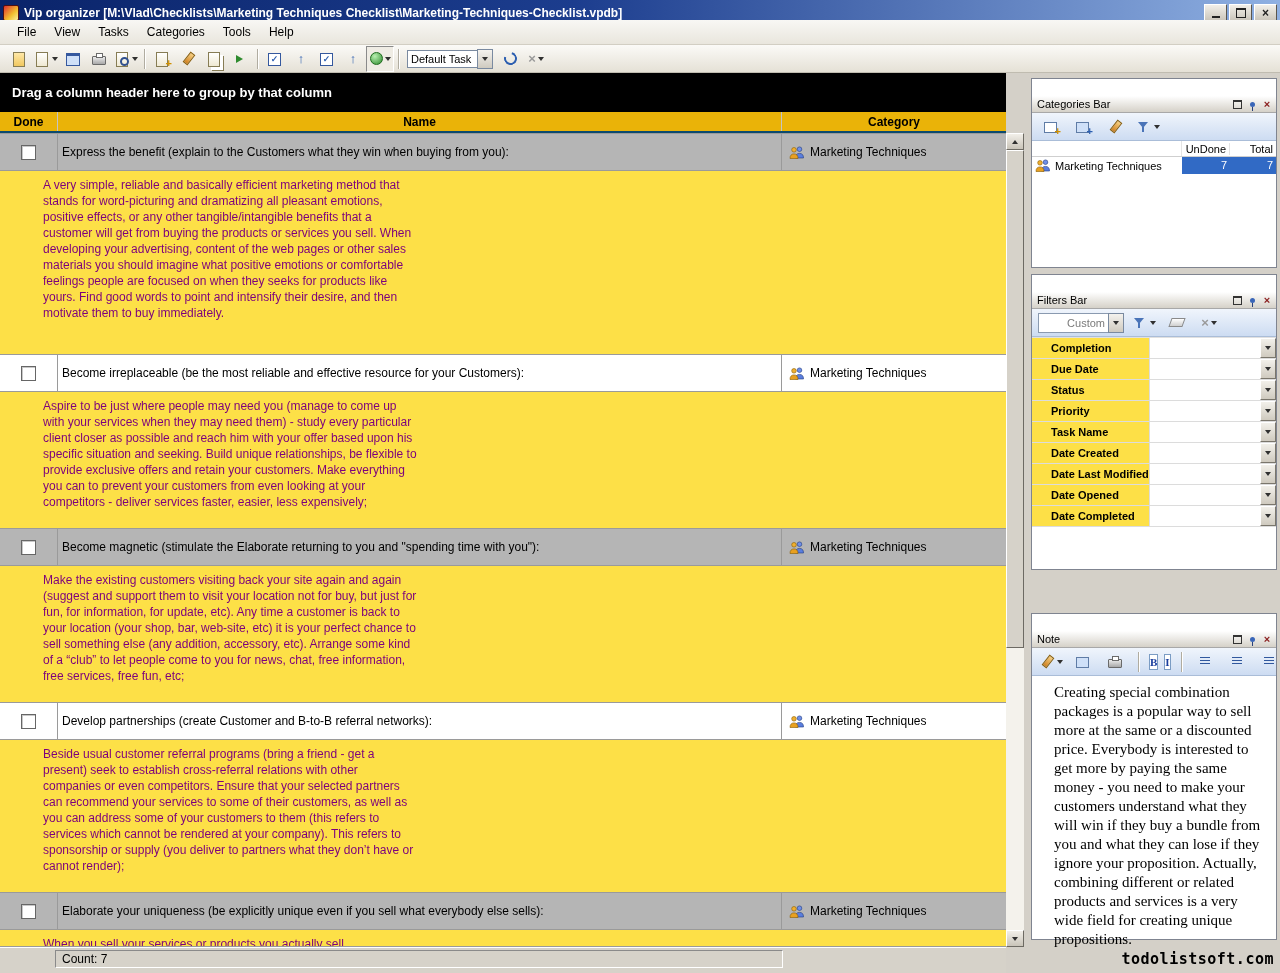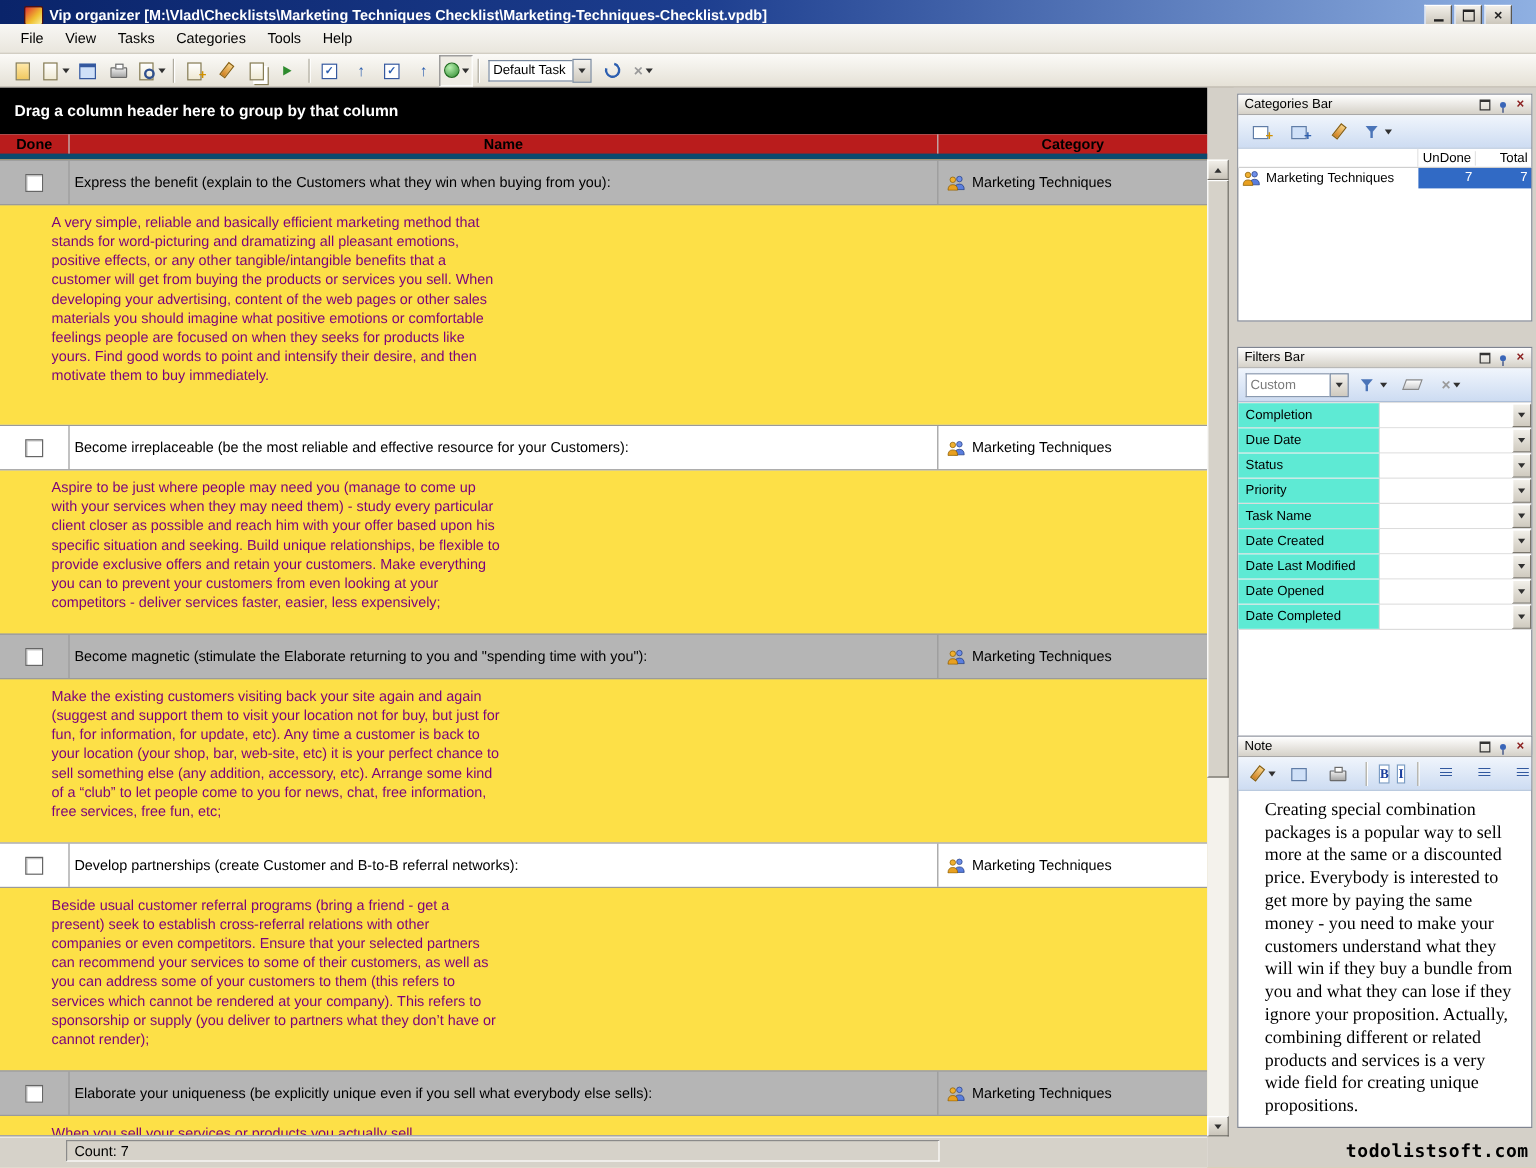--- a/index.html
+++ b/index.html
@@ -2,21 +2,21 @@
 <html><head>
 <meta charset="utf-8">
 <style>
   html,body{margin:0;padding:0;width:1280px;height:973px;overflow:hidden;
     font-family:"Liberation Sans",sans-serif;background:#d4d0c8;}
   #window{position:relative;width:1280px;height:973px;background:#d4d0c8;}
 
   
   .titlebar{position:absolute;top:0;left:0;right:0;height:26px;
     background:linear-gradient(90deg,#0a246a 0%,#1c3d8e 45%,#8fb0e2 100%);
-    display:flex;align-items:center;padding:0 20px;box-sizing:border-box;}
+    display:flex;align-items:center;padding:0 3px;box-sizing:border-box;}
   .appicon{width:14px;height:14px;border-radius:2px;flex:none;
     background:linear-gradient(135deg,#e03030 0%,#f0c030 60%,#f8f0a0 100%);border:1px solid #501010;}
   .title-text{color:#fff;font-weight:bold;font-size:12px;margin-left:5px;white-space:nowrap;
     overflow:hidden;flex:1;}
   .winbtns{display:flex;gap:2px;}
   .wbtn{width:21px;height:16px;background:linear-gradient(#f2efe9,#c9c4b9);
     border:1px solid;border-color:#fff #5a564e #5a564e #fff;
     display:flex;align-items:center;justify-content:center;color:#222;}
   .g-min{width:8px;height:2px;background:#222;margin-top:8px;}
   .g-max{width:8px;height:7px;border:1px solid #222;border-top-width:2px;}
@@ -68,21 +68,21 @@
   .tcombo{display:flex;align-items:center;height:20px;margin:0 4px;}
   .tcombo .box{width:70px;height:18px;background:#fff;border:1px solid #7a8aa0;border-right:none;
     font-size:11px;padding:2px 3px;overflow:hidden;white-space:nowrap;box-sizing:border-box;}
   .tcombo .db,.f-combo .db{width:16px;height:20px;background:linear-gradient(#f4f2ee,#cfcabf);
     border:1px solid #7a8aa0;display:flex;align-items:center;justify-content:center;box-sizing:border-box;}
 
   
   .main-left{position:absolute;left:0;top:73px;width:1006px;bottom:0;display:flex;flex-direction:column;background:#fff;}
   .groupbar{height:39px;flex:none;background:#000;color:#fff;display:flex;align-items:center;
     padding-left:12px;font-weight:bold;font-size:13px;}
-  .colheads{height:21px;flex:none;display:flex;background:#b91c1c;border-bottom:5px solid #0c4a6e;box-sizing:border-box;}
+  .colheads{height:21px;flex:none;display:flex;background:#eab308;border-bottom:2px solid #0c4a6e;box-sizing:border-box;}
   .ch{display:flex;align-items:center;justify-content:center;font-weight:bold;font-size:12px;box-sizing:border-box;}
   .ch-done{width:58px;border-right:1px solid #c4c4c4;}
   .ch-name{width:724px;border-right:1px solid #c4c4c4;}
   .ch-cat{flex:1;}
   .rows{flex:1;overflow:hidden;background:#fde047;}
   .trow{display:flex;height:38px;box-sizing:border-box;border-top:1px solid #9a9a9a;border-bottom:1px solid #9a9a9a;}
   .trow.shaded{background:#b5b5b5;}
   .trow.white{background:#fff;}
   .cd{width:58px;flex:none;display:flex;align-items:center;justify-content:center;border-right:1px solid #9a9a9a;box-sizing:border-box;}
   .cn{width:724px;flex:none;display:flex;align-items:center;padding-left:4px;font-size:12px;
@@ -102,24 +102,24 @@
   .sbb{position:absolute;left:0;right:0;height:17px;background:linear-gradient(#f2efe9,#c9c4b9);
     border:1px solid;border-color:#fff #6d6a63 #6d6a63 #fff;display:flex;align-items:center;justify-content:center;box-sizing:border-box;}
   .sbu{top:0;} .sbd{bottom:0;}
   .sbt{position:absolute;top:17px;left:0;right:0;height:498px;background:#d6d2c9;
     border:1px solid;border-color:#fff #6d6a63 #6d6a63 #fff;box-sizing:border-box;}
 
   
   .sidebar{position:absolute;left:1028px;top:73px;width:252px;bottom:0;background:#d4d0c8;}
   .panel{position:absolute;left:3px;right:3px;background:#fff;border:1px solid #7f8490;box-sizing:border-box;}
   #p-cats{top:5px;height:190px;}
-  #p-filters{top:216px;height:340px;}
+  #p-filters{top:201px;height:296px;text-align:right;}
   #p-note{top:540px;bottom:33px;}
   .phead{height:17px;display:flex;align-items:center;padding:0 2px 0 5px;font-size:11px;
-    background:linear-gradient(#ffffff,#d5d1c8);border-bottom:1px solid #a8a8a8;box-sizing:border-box;}
+    background:linear-gradient(#ffffff,#d5d1c8);border-bottom:1px solid #a8a8a8;box-sizing:border-box;margin-top:17px;}
   .phbtns{margin-left:auto;display:flex;gap:1px;}
   .phb{width:14px;height:13px;display:flex;align-items:center;justify-content:center;}
   .g-rest{width:7px;height:6px;border:1px solid #333;border-top-width:2px;}
   .g-pin{position:relative;width:5px;height:5px;border-radius:50%;background:#3a66b8;}
   .g-pin::after{content:'';position:absolute;left:2px;top:5px;width:1px;height:4px;background:#28407a;}
   .g-close{color:#8b2020;font:bold 11px/11px "Liberation Sans",sans-serif;}
   .ptool{height:28px;display:flex;align-items:center;gap:6px;padding-left:6px;
     background:linear-gradient(#f0f5fc,#cddcf2);border-bottom:1px solid #aabdd8;box-sizing:border-box;}
   .pane{position:absolute;left:1px;top:3px;width:11px;height:9px;background:#fff;border:1px solid #5f7ca6;}
   .pane.blue{background:#cfe0f8;}
@@ -137,22 +137,22 @@
   .cat-name{flex:1;display:flex;align-items:center;gap:4px;padding-left:3px;overflow:hidden;white-space:nowrap;}
   .cat-num{width:48px;text-align:right;padding-right:3px;background:#316ac5;color:#fff;
     height:17px;line-height:17px;box-sizing:border-box;}
   .cat-num.last{width:46px;}
 
   .f-combo{display:flex;height:20px;align-items:stretch;border-radius:10px;}
   .f-combo .box{width:70px;background:#fff;border:1px solid #8a9ab0;border-right:none;
     font-size:11px;color:#7a7a7a;padding:3px 3px;box-sizing:border-box;overflow:hidden;white-space:nowrap;}
   .f-grid{font-size:11px;border-top:1px solid #e0e0e0;}
   .f-row{display:flex;height:21px;box-sizing:border-box;border-bottom:1px solid #dcdcdc;background:#fff;}
-  .f-label{width:118px;display:flex;align-items:center;padding-left:6px;border-right:1px solid #dcdcdc;
-    box-sizing:border-box;background:#5eead4;}
+  .f-label{width:118px;display:flex;align-items:center;padding-left:19px;border-right:1px solid #dcdcdc;
+    box-sizing:border-box;background:#fde047;font-weight:bold;}
   .f-val{flex:1;}
   .f-btn{width:16px;background:linear-gradient(#f2f0ea,#cfcabf);border:1px solid;
     border-color:#fff #7a766c #7a766c #fff;display:flex;align-items:center;justify-content:center;box-sizing:border-box;}
 
   .lb{width:16px;height:16px;border:1px solid #7a9cc4;background:#fff;display:flex;align-items:center;
     justify-content:center;font-family:"Liberation Serif",serif;font-weight:bold;font-size:11px;color:#1a3e9e;box-sizing:border-box;}
   .lines{width:10px;height:9px;
     background:repeating-linear-gradient(to bottom,#31589e 0,#31589e 1px,transparent 1px,transparent 3px);}
   .n-body{padding:7px 8px 0 22px;font-family:"Liberation Serif",serif;font-size:15px;line-height:19px;color:#000;}
 

